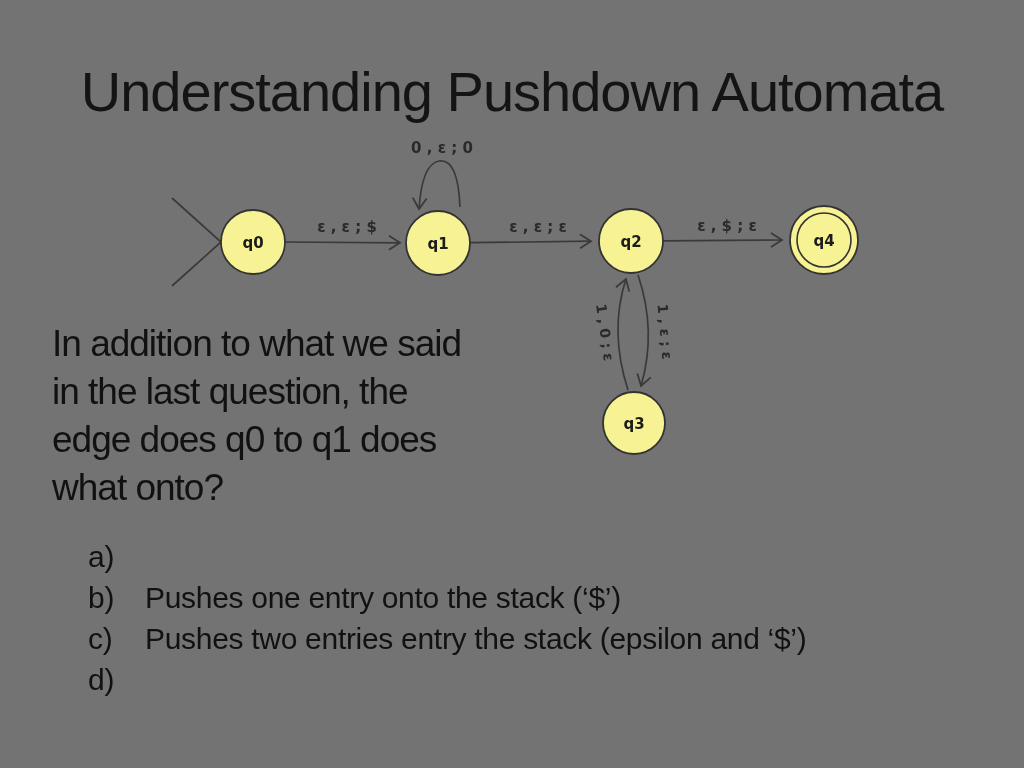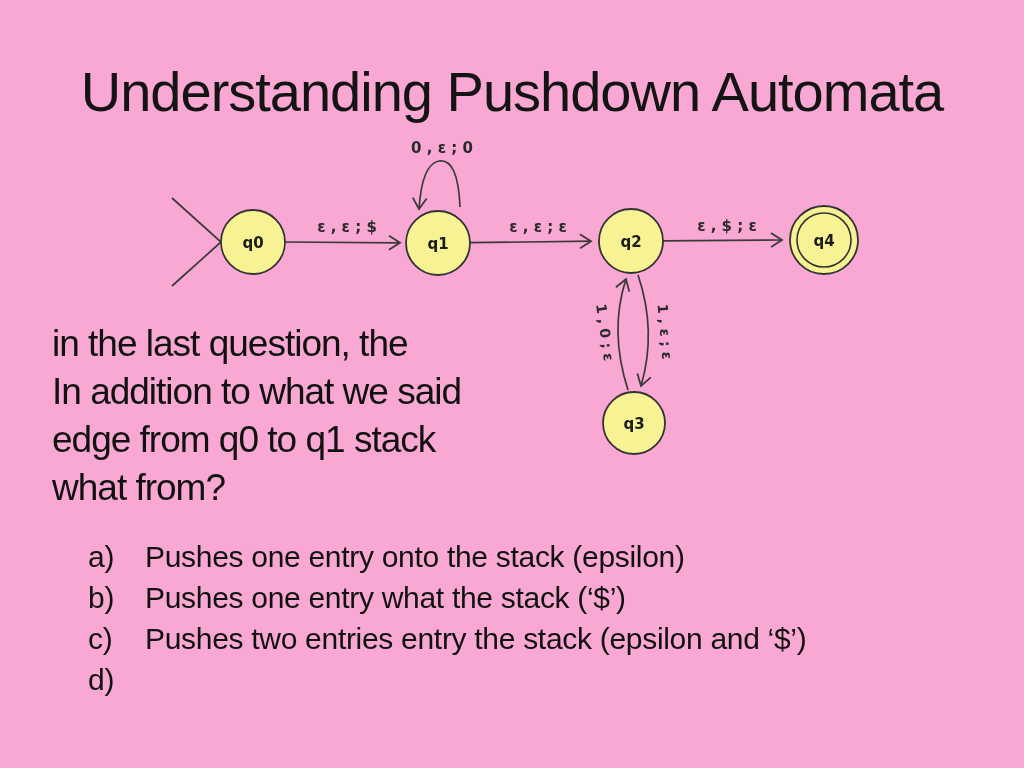--- a/index.html
+++ b/index.html
@@ -1,20 +1,20 @@
 <!DOCTYPE html>
 <html><head>
 <meta charset="utf-8">
 <style>
   html, body { margin: 0; padding: 0; background: #ffffff; }
   #slide {
     position: relative;
     width: 1024px;
     height: 768px;
-    background: #f9a8d4;
+    background: #737373;
     overflow: hidden;
     font-family: "Liberation Sans", sans-serif;
     color: #111111;
   }
   .slide-title {
     position: absolute;
     left: 0; right: 0; top: 62px;
     text-align: center;
     font-size: 56px;
     line-height: 60px;
@@ -118,34 +118,33 @@
 
     <text class="edge-label" x="187" y="104" text-anchor="middle">ε , ε ; $</text>
     <text class="edge-label" x="282" y="25" text-anchor="middle">0 , ε ; 0</text>
     <text class="edge-label" x="378" y="104" text-anchor="middle">ε , ε ; ε</text>
     <text class="edge-label" x="567" y="103" text-anchor="middle">ε , $ ; ε</text>
     <text class="edge-label-rotated" transform="translate(440,205) rotate(82)" text-anchor="middle">1 , 0 ; ε</text>
     <text class="edge-label-rotated" transform="translate(500,204) rotate(85)" text-anchor="middle">1 , ε ; ε</text>
   </svg>
 
   <div class="question-block">
+    <div class="question-line">In addition to what we said</div>
     <div class="question-line">in the last question, the</div>
-    <div class="question-line">In addition to what we said</div>
-    <div class="question-line">edge from q0 to q1 stack</div>
-    <div class="question-line">what from?</div>
+    <div class="question-line">edge does q0 to q1 does</div>
+    <div class="question-line">what onto?</div>
   </div>
 
   <div class="options-block">
     <div class="option-row">
       <span class="option-marker">a)</span>
-      <span class="option-text">Pushes one entry onto the stack (epsilon)</span>
     </div>
     <div class="option-row">
       <span class="option-marker">b)</span>
-      <span class="option-text">Pushes one entry what the stack (‘$’)</span>
+      <span class="option-text">Pushes one entry onto the stack (‘$’)</span>
     </div>
     <div class="option-row">
       <span class="option-marker">c)</span>
       <span class="option-text">Pushes two entries entry the stack (epsilon and ‘$’)</span>
     </div>
     <div class="option-row">
       <span class="option-marker">d)</span>
     </div>
   </div>
 

